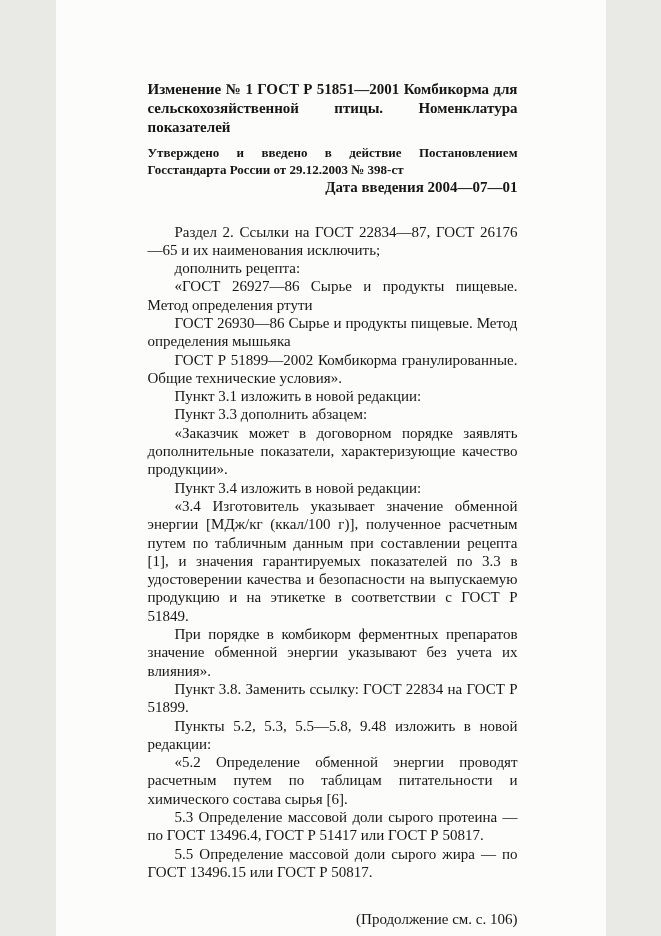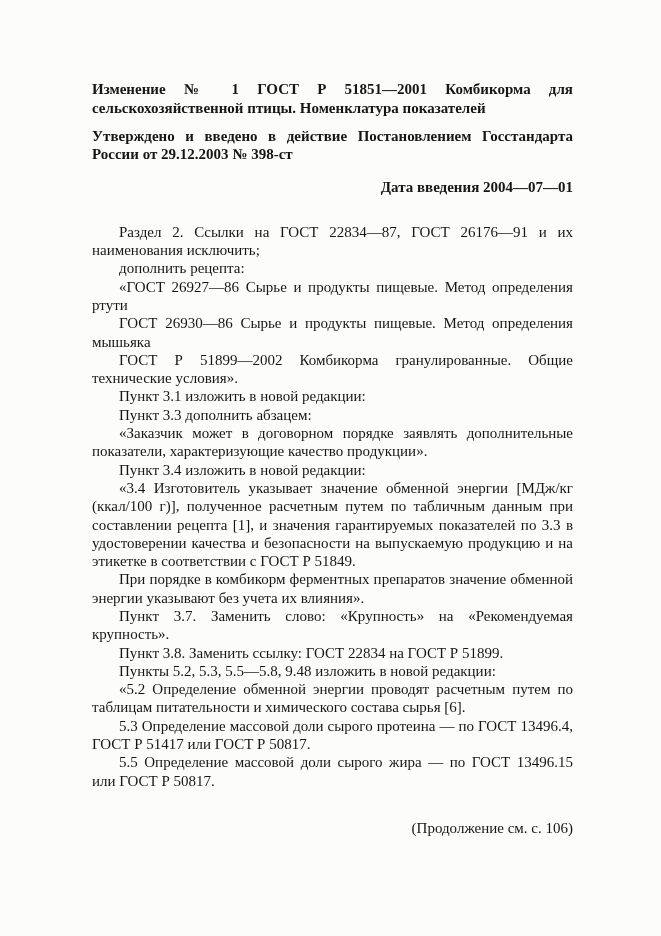--- a/index.html
+++ b/index.html
@@ -3,43 +3,42 @@
 <meta charset="utf-8">
 <style>
   html, body {
     margin: 0;
     padding: 0;
     background: #e9e9e6;
     font-family: "Liberation Serif", "DejaVu Serif", serif;
   }
   .page {
     position: relative;
-    width: 661px;
+    width: 550px;
     height: 936px;
     margin: 0 auto;
     background: #fcfcfa;
     box-sizing: border-box;
     padding: 80px 88px 0 92px;
     color: #161616;
     overflow: hidden;
   }
   p { margin: 0; }
   .title {
     font-weight: bold;
     font-size: 15px;
     line-height: 1.25;
     text-align: justify;
     margin-bottom: 9px;
   }
   .approval {
     font-weight: bold;
-    font-size: 15px;
+    font-size: 13px;
     line-height: 1.25;
     text-align: justify;
-    margin-bottom: 14px;
   }
   .date {
     font-weight: bold;
     font-size: 15px;
     line-height: 1.25;
     text-align: right;
     margin-bottom: 26px;
   }
   .body-text .para {
     font-size: 15px;
@@ -58,32 +57,31 @@
 
 <div class="page">
 
   <p class="title">Изменение № 1 ГОСТ Р 51851—2001 Комбикорма для сельскохозяйственной птицы. Номенклатура показателей</p>
 
   <p class="approval">Утверждено и введено в действие Постановлением Госстандарта России от 29.12.2003 № 398-ст</p>
 
   <p class="date">Дата введения 2004—07—01</p>
 
   <div class="body-text">
-    <p class="para">Раздел 2. Ссылки на ГОСТ 22834—87, ГОСТ 26176—91 и их наименования исключить;</p>
+    <p class="para">Раздел 2. Ссылки на ГОСТ 22834—87, ГОСТ 26176—65 и их наименования исключить;</p>
     <p class="para">дополнить рецепта:</p>
     <p class="para">«ГОСТ 26927—86 Сырье и продукты пищевые. Метод определения ртути</p>
     <p class="para">ГОСТ 26930—86 Сырье и продукты пищевые. Метод определения мышьяка</p>
     <p class="para">ГОСТ Р 51899—2002 Комбикорма гранулированные. Общие технические условия».</p>
     <p class="para">Пункт 3.1 изложить в новой редакции:</p>
     <p class="para">Пункт 3.3 дополнить абзацем:</p>
     <p class="para">«Заказчик может в договорном порядке заявлять дополнительные показатели, характеризующие качество продукции».</p>
     <p class="para">Пункт 3.4 изложить в новой редакции:</p>
     <p class="para">«3.4 Изготовитель указывает значение обменной энергии [МДж/кг (ккал/100 г)], полученное расчетным путем по табличным данным при составлении рецепта [1], и значения гарантируемых показателей по 3.3 в удостоверении качества и безопасности на выпускаемую продукцию и на этикетке в соответствии с ГОСТ Р 51849.</p>
     <p class="para">При порядке в комбикорм ферментных препаратов значение обменной энергии указывают без учета их влияния».</p>
-    <p class="para">Пункт 3.7. Заменить слово: «Крупность» на «Рекомендуемая крупность».</p>
     <p class="para">Пункт 3.8. Заменить ссылку: ГОСТ 22834 на ГОСТ Р 51899.</p>
     <p class="para">Пункты 5.2, 5.3, 5.5—5.8, 9.48 изложить в новой редакции:</p>
     <p class="para">«5.2 Определение обменной энергии проводят расчетным путем по таблицам питательности и химического состава сырья [6].</p>
     <p class="para">5.3 Определение массовой доли сырого протеина — по ГОСТ 13496.4, ГОСТ Р 51417 или ГОСТ Р 50817.</p>
     <p class="para">5.5 Определение массовой доли сырого жира — по ГОСТ 13496.15 или ГОСТ Р 50817.</p>
   </div>
 
   <p class="continuation">(Продолжение см. с. 106)</p>
 
 </div>

